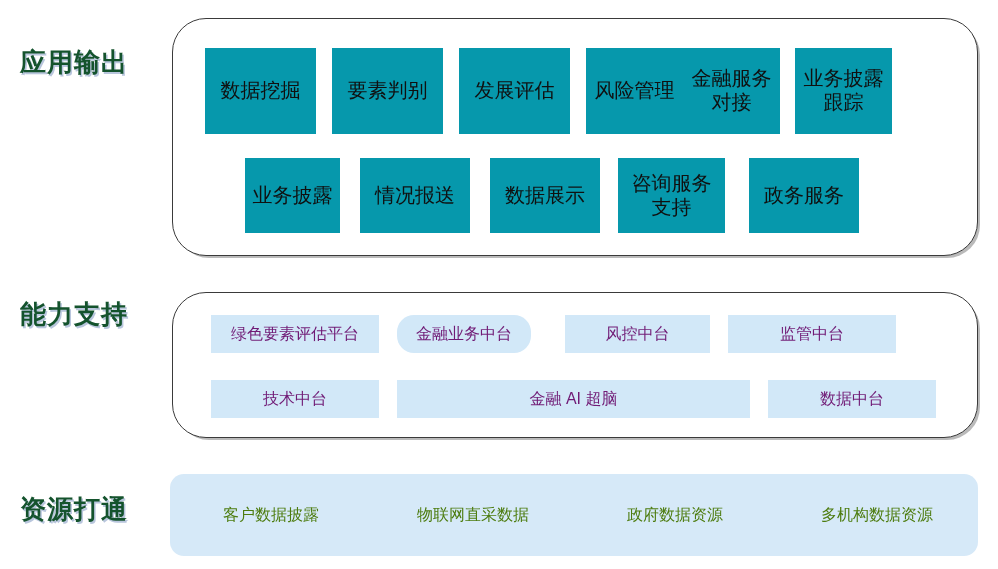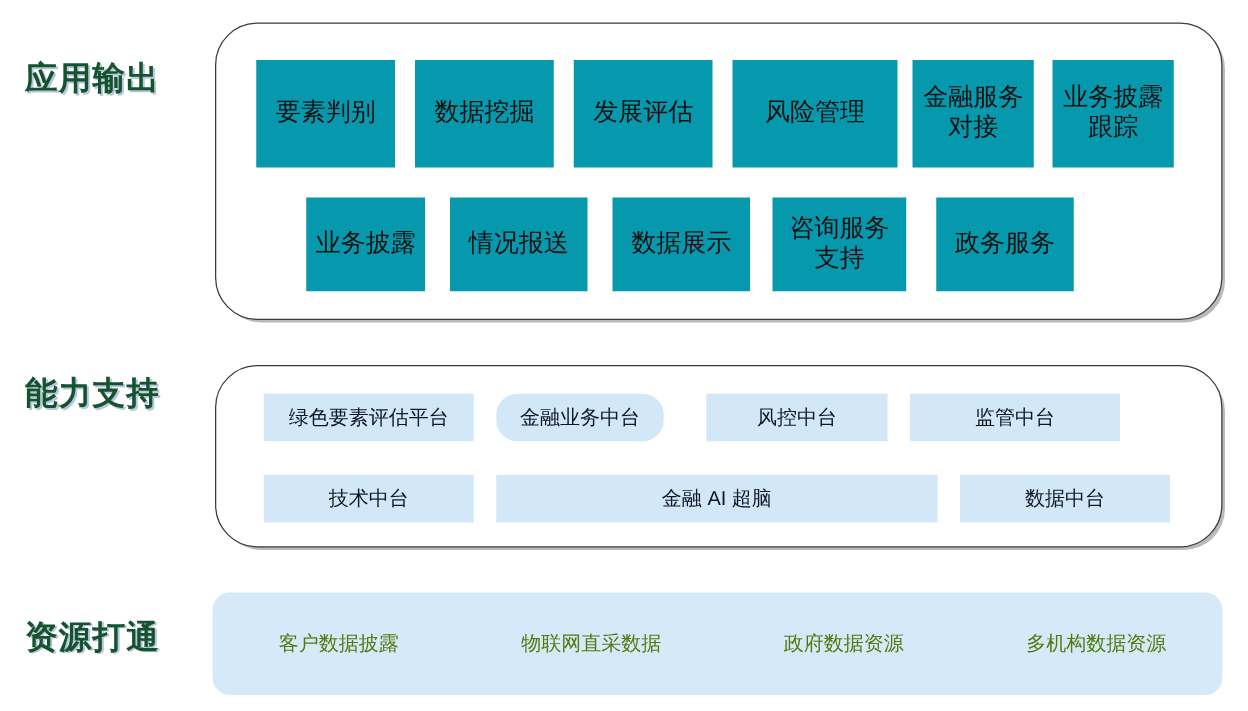--- a/index.html
+++ b/index.html
@@ -75,21 +75,21 @@
   .blue-row {
     position: absolute;
     display: flex;
     align-items: center;
   }
   #blue-row-1 { left: 211px; top: 315px; }
   #blue-row-2 { left: 211px; top: 380px; }
 
   .blue-tile {
     background: #D2E8F8;
-    color: #0f172a;
+    color: #701a75;
     font-size: 16px;
     height: 38px;
     display: flex;
     align-items: center;
     justify-content: center;
     box-sizing: border-box;
     white-space: nowrap;
     font-family: "Liberation Sans", "DejaVu Sans", sans-serif;
   }
 
@@ -124,24 +124,24 @@
 </head>
 <body>
 
 <div id="canvas">
 
   <div class="section-label" id="label-app">应用输出</div>
 
   <div class="round-box" id="container-app"></div>
 
   <div class="teal-row" id="teal-row-1">
+      <div class="teal-tile" style="width: 111px; margin-right: 16px;">数据挖掘</div>
       <div class="teal-tile" style="width: 111px; margin-right: 16px;">要素判别</div>
-      <div class="teal-tile" style="width: 111px; margin-right: 16px;">数据挖掘</div>
       <div class="teal-tile" style="width: 111px; margin-right: 16px;">发展评估</div>
-      <div class="teal-tile" style="width: 132px; margin-right: 12px; text-align: center;">风险管理</div>
+      <div class="teal-tile" style="width: 97px; margin-right: 0; text-align: center;">风险管理</div>
       <div class="teal-tile" style="width: 97px; margin-right: 15px;">金融服务
 对接</div>
       <div class="teal-tile" style="width: 97px;">业务披露
 跟踪</div>
     </div>
 
   <div class="teal-row" id="teal-row-2">
       <div class="teal-tile" style="width: 95px; margin-right: 20px;">业务披露</div>
       <div class="teal-tile" style="width: 110px; margin-right: 20px;">情况报送</div>
       <div class="teal-tile" style="width: 110px; margin-right: 18px;">数据展示</div>

